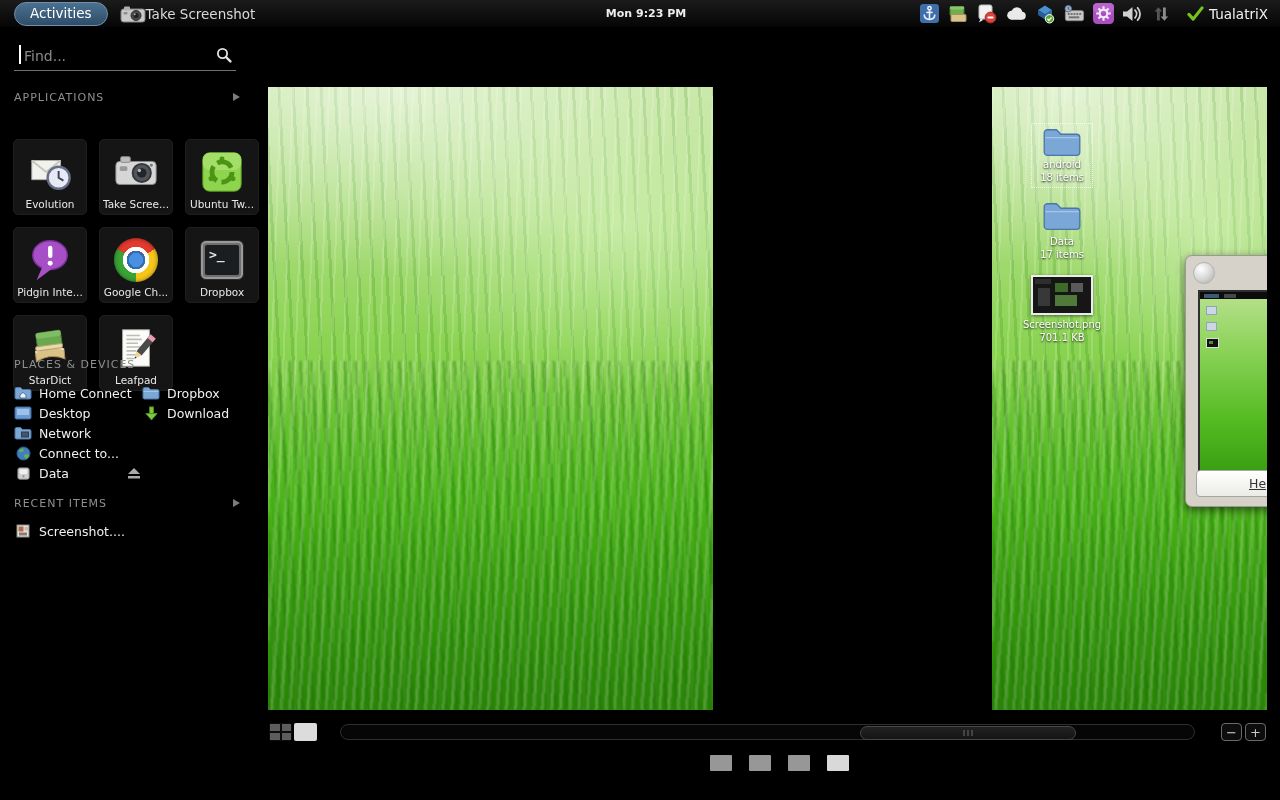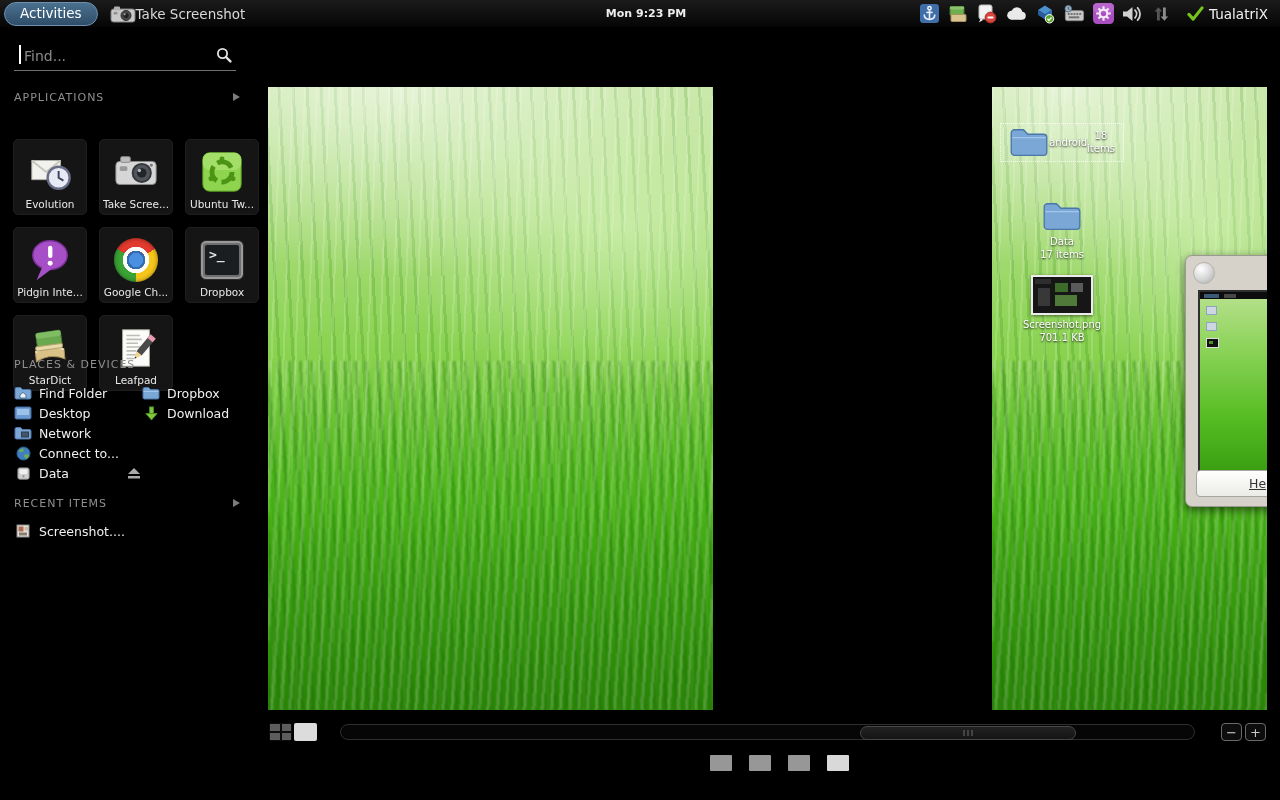--- a/index.html
+++ b/index.html
@@ -6,21 +6,21 @@
   html,body{margin:0;padding:0;}
   body{
     width:1280px;height:800px;position:relative;overflow:hidden;
     background:#000;font-family:"DejaVu Sans","Liberation Sans",sans-serif;
     -webkit-font-smoothing:antialiased;
   }
   
   .topbar{position:absolute;left:0;top:0;width:1280px;height:27px;
     background:linear-gradient(#1b1b1b,#050505);z-index:50;}
   .tb-left{position:absolute;left:0;top:0;height:27px;display:flex;align-items:center;}
-  .activities{margin-left:4px;padding:2px 15px 4px 15px;border-radius:13px;
+  .activities{margin-left:14px;padding:2px 15px 4px 15px;border-radius:13px;
     background:linear-gradient(#4a7190,#2f4d68);border:1px solid #6e8faf;
     color:#fff;font-size:13.5px;}
   .appmenu{display:flex;align-items:center;margin-left:12px;color:#d9d9d9;font-size:13.5px;}
   .clock{position:absolute;left:12px;right:0;top:0;height:27px;display:flex;align-items:center;
     justify-content:center;color:#ededed;font-size:11px;font-weight:bold;pointer-events:none;}
   .tb-right{position:absolute;right:0;top:0;height:27px;display:flex;align-items:center;
     gap:7px;padding-right:12px;}
   .tray{width:22px;height:22px;display:flex;align-items:center;justify-content:center;}
   .tb-user{display:flex;align-items:center;gap:5px;margin-left:8px;color:#f2f2f2;font-size:13.5px;}
   
@@ -73,21 +73,21 @@
       repeating-linear-gradient(94deg,rgba(255,255,255,.28) 0 2px,rgba(0,0,0,0) 2px 9px),
       repeating-linear-gradient(86deg,rgba(22,105,2,.35) 0 3px,rgba(0,0,0,0) 3px 11px),
       linear-gradient(180deg,rgba(70,190,20,0) 0%,rgba(60,170,15,.55) 40%,rgba(40,130,6,.8) 100%);
     filter:blur(1px);}
   .ws1{left:268px;width:445px;}
   .ws2{left:992px;width:275px;}
   
   .dicon{position:absolute;left:14px;width:112px;display:flex;flex-direction:column;
     align-items:center;z-index:2;color:#fff;text-align:center;}
   .dicon .dlb{font-size:10px;line-height:1.3;text-shadow:0 1px 2px rgba(0,0,0,.85);}
-  .selwrap{display:flex;flex-direction:row;align-items:center;
+  .selwrap{display:flex;flex-direction:column;align-items:center;
     border:1px dotted rgba(255,255,255,.8);background:rgba(255,255,255,.07);padding:2px 8px 3px;}
   .shotthumb{width:58px;height:36px;border:2px solid #ececec;box-shadow:0 1px 3px rgba(0,0,0,.5);
     background:
       linear-gradient(#2e2e2e,#2e2e2e) 2px 2px/16px 5px no-repeat,
       linear-gradient(#3d6b2a,#3d6b2a) 22px 6px/13px 9px no-repeat,
       linear-gradient(#5a5a5a,#5a5a5a) 38px 6px/12px 9px no-repeat,
       linear-gradient(#383838,#383838) 5px 11px/12px 18px no-repeat,
       linear-gradient(#4f7a3a,#4f7a3a) 22px 18px/22px 11px no-repeat,#161616;
     margin-bottom:3px;}
   
@@ -370,21 +370,21 @@
   </div>
 
   <div class="placescol" style="left:14px;top:356px;width:128px;height:100px">
     <div class="prow" style="top:0;width:128px">
       <span class="picon">
         <svg width="18" height="14" viewBox="0 0 18 14">
           <path d="M1 3 a1.5 1.5 0 0 1 1.5-1.5 h4 l2 2 h7 A1.5 1.5 0 0 1 17 5 v6.5 A1.5 1.5 0 0 1 15.5 13 h-13 A1.5 1.5 0 0 1 1 11.5 Z" fill="#7ba7d7" stroke="#4a76a8"></path>
           <path d="M6 9 l3-2.6 3 2.6 v3 h-6 Z" fill="#eef3f9" stroke="#3f5e80" stroke-width=".8"></path>
         </svg>
       </span>
-      <span>Find Folder</span>
+      <span>Home Connect</span>
     </div>
     <div class="prow" style="top:20px;width:128px">
       <span class="picon">
         <svg width="18" height="14" viewBox="0 0 18 14">
           <rect x="1" y="1" width="16" height="12" rx="1.5" fill="#6b9bd2" stroke="#3f6a9e"></rect>
           <rect x="3" y="3" width="12" height="6" fill="#9cc2ea"></rect>
         </svg>
       </span>
       <span>Desktop</span>
     </div>

